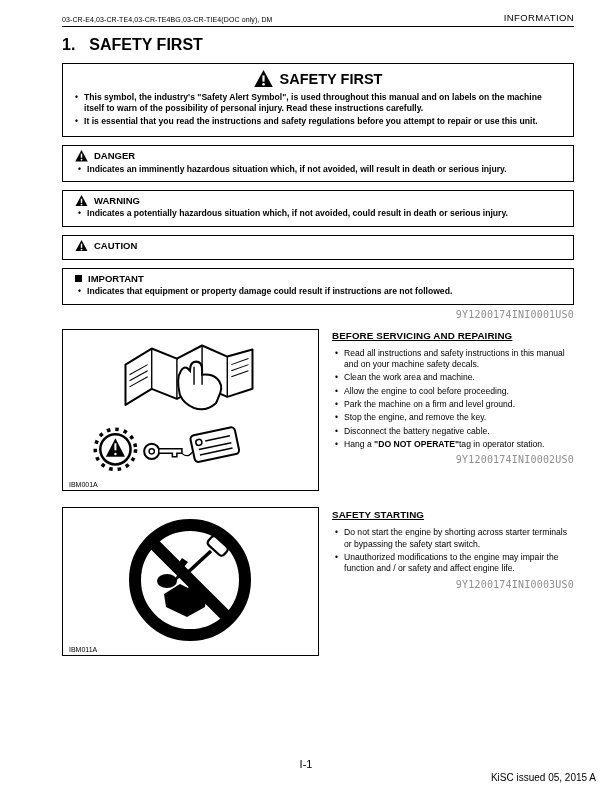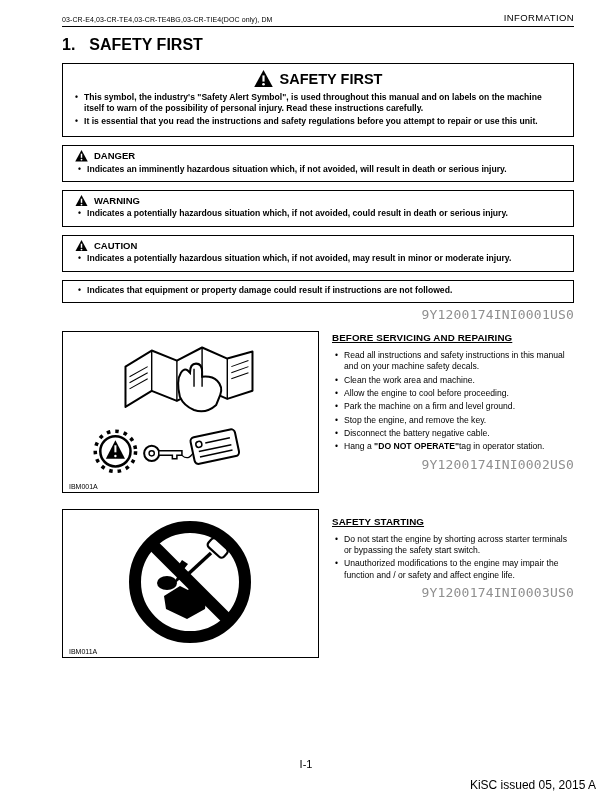--- a/index.html
+++ b/index.html
@@ -28,38 +28,38 @@
   .li::before { content:"\2022"; position:absolute; left:3px; }
   .bold-li { font-weight:bold; font-size:8.6px; }
   .safety-box .li { margin-bottom:1px; }
   
   .alert-box { border:1.5px solid #000; margin-top:8px; padding:4px 12px 6px; }
   .alert-head { display:flex; align-items:center; gap:6px; font-weight:bold;
                 font-size:9.5px; margin-bottom:2px; }
   .sq-icon { width:7px; height:7px; background:#000; display:inline-block; flex:0 0 auto; }
   .alert-box .li { text-align:justify; }
   
-  .ref-code { text-align:right; font-size:13px; color:#8f8f8f;
+  .ref-code { text-align:right; font-size:10px; color:#8f8f8f;
               font-family:"DejaVu Sans Mono", monospace; margin-top:4px; letter-spacing:0.2px; }
   
   .columns { display:flex; gap:13px; margin-top:9px; }
   .col-left { flex:0 0 257px; width:257px; }
   .figure { border:1.2px solid #000; position:relative; background:#fff; }
   .figure-1 { height:160px; }
   .figure-2 { height:147px; margin-top:16px; }
   .figure svg { display:block; width:100%; height:100%; }
   .fig-label { position:absolute; left:4px; bottom:2px; font-size:7px; background:#fff; padding:0 2px; }
   .col-right { flex:1; padding-top:1px; }
   .sec-heading { font-size:9.8px; font-weight:bold; text-decoration:underline;
                  margin-bottom:7px; letter-spacing:0.1px; }
   .sec .li { font-size:8.6px; margin-bottom:2px; }
   .sec-2 { margin-top:44px; }
   
   .page-num { position:absolute; bottom:22px; left:0; right:0; text-align:center; font-size:11px; }
-  .issued { position:absolute; bottom:0; right:16px; font-size:12px; }
+  .issued { position:absolute; bottom:9px; right:16px; font-size:10px; }
 </style>
 </head>
 <body>
 
 <div class="page">
 
   <div class="header">
     <span class="doc-code">03-CR-E4,03-CR-TE4,03-CR-TE4BG,03-CR-TIE4(DOC only), DM</span>
     <span class="section-label">INFORMATION</span>
   </div>
@@ -116,24 +116,27 @@
     <div class="alert-head">
       <span class="tri-sm">
         <svg viewBox="0 0 24 22">
             <path d="M12 0 L24 22 L0 22 Z" fill="#000"></path>
             <rect x="10.6" y="7" width="2.8" height="8" fill="#fff"></rect>
             <circle cx="12" cy="18.4" r="1.7" fill="#fff"></circle>
           </svg>
       </span>
       <span>CAUTION</span>
     </div>
-    <div class="li bold-li">Indicates a potentially hazardous situation which, if not avoided, may result in minor or moderate injury.</div>
-  </div>
-
-  <div class="alert-box">
+  </div>
+
+  <div class="alert-box">
+    <div class="alert-head">
+      <span class="sq-icon"></span>
+      <span>IMPORTANT</span>
+    </div>
     <div class="li bold-li">Indicates that equipment or property damage could result if instructions are not followed.</div>
   </div>
 
 
   <div class="ref-code">9Y1200174INI0001US0</div>
 
   <div class="columns">
 
     <div class="col-left">
 

